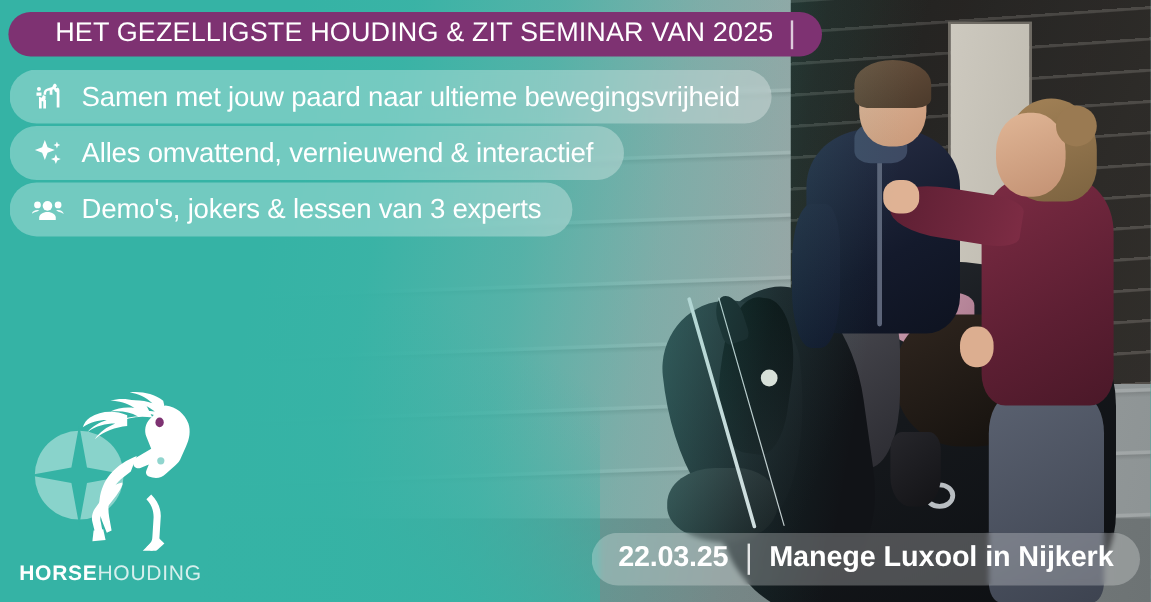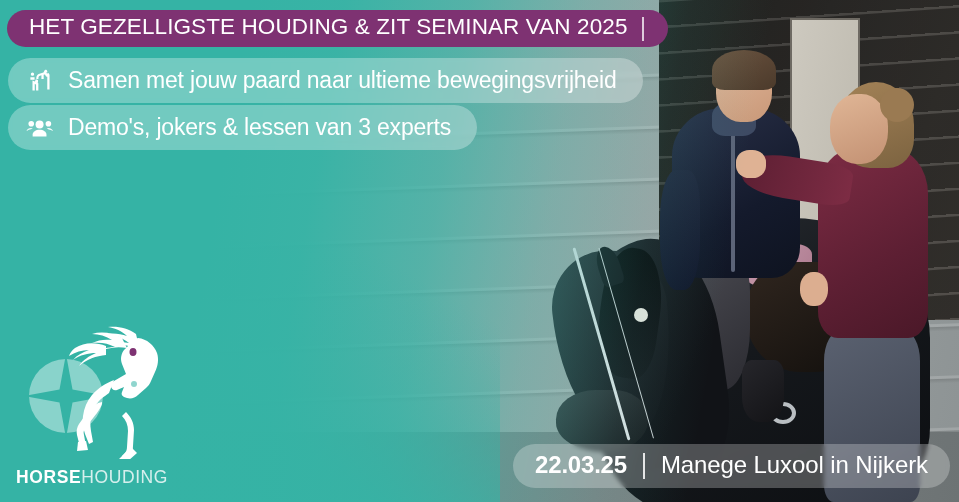--- a/index.html
+++ b/index.html
@@ -221,20 +221,21 @@
     display:flex; align-items:center; gap:14px;
     white-space:nowrap;
   }
   .header-main {
     color:#ffffff;
     font-size:22.5px;
     font-weight:400;
     letter-spacing:.1px;
     line-height:1;
     padding-bottom:2px;
+    margin-left:17px;
   }
   .header-div {
     width:2px; height:24px;
     background:rgba(255,255,255,0.75);
     flex:none;
   }
   .header-accent {
     color:#ffffff;
     font-size:22.5px;
     font-weight:700;
@@ -295,21 +296,21 @@
     backdrop-filter:blur(2px);
   }
   .date-text {
     color:#ffffff; font-size:24px; font-weight:700;
     line-height:1; letter-spacing:-0.2px; padding-bottom:2px;
   }
   .date-div {
     width:2px; height:26px; background:rgba(255,255,255,0.85); flex:none;
   }
   .venue-text {
-    color:#ffffff; font-size:24px; font-weight:400;
+    color:#ffffff; font-size:24px; font-weight:700;
     line-height:1; letter-spacing:-0.1px; padding-bottom:2px;
   }
 </style>
 </head>
 <body>
 
 <div class="banner">
 
   <div class="photo-layer">
     <div class="wall"></div>
@@ -364,20 +365,30 @@
       <span class="pill-icon">
         <svg viewBox="0 0 32 32" aria-hidden="true">
           <path d="M22.4 3.2c-.6 0-1.1.5-1.4 1.1l-1 2.1-4.6 1.2c-2.1.6-3.6 2.5-3.6 4.7v1.3h2.4v-1.3c0-1.1.7-2.1 1.8-2.4l1.6-.4v4.1h2.6V8.9l1.5-.4.9 1.9c.2.5.7.8 1.2.8h.5v14.6h2.6V9.4c0-.7-.3-1.4-.8-1.9l-1.6-1.6-.3-1.3c-.2-.8-.9-1.4-1.8-1.4zm1.9 4.3a.9.9 0 1 1 0-1.8.9.9 0 0 1 0 1.8z"></path>
           <path d="M13.7 14.8l-2.5-.9-1 2.6-2.8-1v11.3h2.6v-7.3l1.5.6v6.7h2.6v-8.1l-.8-.3.4-1.1z"></path>
           <path d="M7.4 10.1a1.9 1.9 0 1 0 0-3.8 1.9 1.9 0 0 0 0 3.8zM5 11.6h4.8v3.1H5z"></path>
         </svg>
       </span>
       <span class="pill-text">Samen met jouw paard naar ultieme bewegingsvrijheid</span>
     </div>
 
+    <div class="pill">
+      <span class="pill-icon">
+        <svg viewBox="0 0 32 32" aria-hidden="true">
+          <path d="M13 3l2.6 6.9L22.5 12.5l-6.9 2.6L13 22l-2.6-6.9L3.5 12.5l6.9-2.6z"></path>
+          <path d="M23.5 16.5l1.3 3.4 3.4 1.3-3.4 1.3-1.3 3.4-1.3-3.4-3.4-1.3 3.4-1.3z"></path>
+          <path d="M24.5 4.5l.9 2.4 2.4.9-2.4.9-.9 2.4-.9-2.4-2.4-.9 2.4-.9z"></path>
+        </svg>
+      </span>
+      <span class="pill-text">Alles omvattend, vernieuwend &amp; interactief</span>
+    </div>
 
     <div class="pill">
       <span class="pill-icon">
         <svg viewBox="0 0 32 32" aria-hidden="true">
           <circle cx="15.5" cy="12" r="4.6"></circle>
           <path d="M15.5 18c-4.4 0-7.9 2.4-7.9 5.4v2.2h15.8v-2.2c0-3-3.5-5.4-7.9-5.4z"></path>
           <circle cx="6" cy="11.2" r="3.2"></circle>
           <path d="M6 16.1c-2.6 0-4.8 1.4-5.4 3.3.1 0 .2-.1.3-.1 1.4-.9 3.1-1.5 4.9-1.8.6-.6 1.3-1.1 2.1-1.5-.6-.1-1.2 .1-1.9 .1z" opacity=".95"></path>
           <circle cx="25.6" cy="11.2" r="3.2"></circle>
           <path d="M25.6 16.1c-.6 0-1.3 0-1.9.1.8.4 1.5.9 2.1 1.5 1.8.3 3.5.9 4.9 1.8.1 0 .2.1.3.1-.6-1.9-2.8-3.5-5.4-3.5z" opacity=".95"></path>

